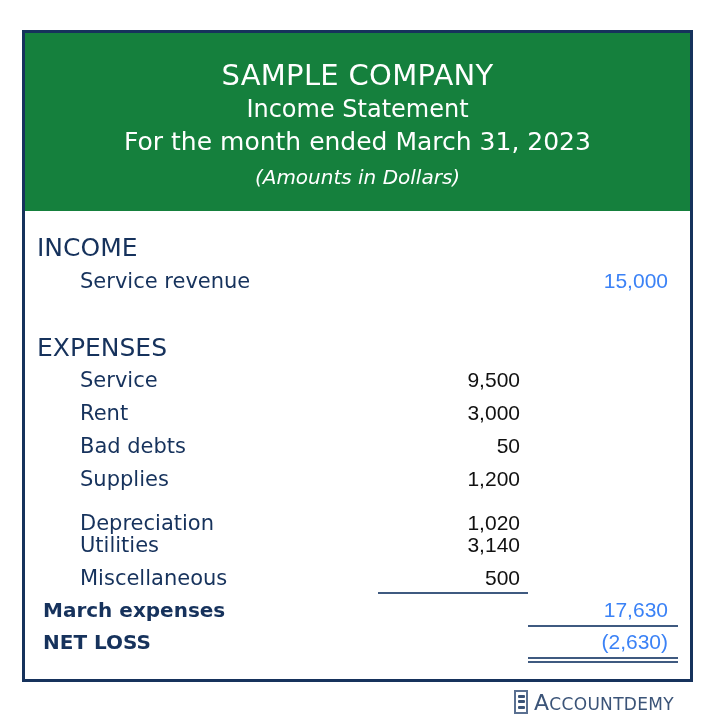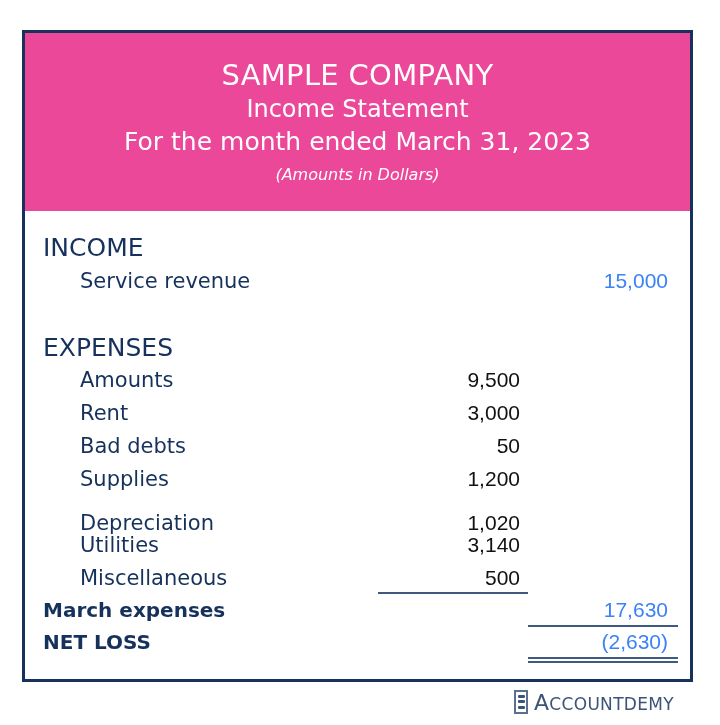--- a/index.html
+++ b/index.html
@@ -1,23 +1,23 @@
 <!DOCTYPE html>
 <html><head>
 <meta charset="utf-8">
 <style>
   html, body { margin:0; padding:0; background:#ffffff; }
   body { width:720px; height:725px; position:relative; overflow:hidden; font-family:"Liberation Sans", sans-serif; }
   .card { position:absolute; left:22px; top:30px; width:671px; height:652px; border:3px solid #16325c; box-sizing:border-box; background:#fff; }
-  .header { position:absolute; left:0; top:0; right:0; height:178px; background:#ec4899; color:#fff; text-align:center; }
+  .header { position:absolute; left:0; top:0; right:0; height:178px; background:#15803d; color:#fff; text-align:center; }
   .h-company { position:absolute; left:0; right:0; top:25px; font-size:29px; font-family:"DejaVu Sans", sans-serif; letter-spacing:0.3px; }
   .h-title { position:absolute; left:0; right:0; top:62px; font-size:24px; font-family:"DejaVu Sans", sans-serif; }
   .h-period { position:absolute; left:0; right:0; top:94px; font-size:25px; font-family:"DejaVu Sans", sans-serif; }
-  .h-units { position:absolute; left:0; right:0; top:132px; font-size:16px; font-style:italic; font-family:"DejaVu Sans", sans-serif; }
-  .sec { position:absolute; left:18px; font-size:25px; color:#16325c; font-family:"DejaVu Sans", sans-serif; }
+  .h-units { position:absolute; left:0; right:0; top:132px; font-size:20px; font-style:italic; font-family:"DejaVu Sans", sans-serif; }
+  .sec { position:absolute; left:12px; font-size:25px; color:#16325c; font-family:"DejaVu Sans", sans-serif; }
   .row { position:absolute; left:0; right:0; height:30px; font-size:21px;padding-left:26px; }
   .row .label { position:absolute; left:55px; color:#16325c; font-family:"DejaVu Sans", sans-serif; }
   .row .amt1 { position:absolute; right:170px; color:#111; }
   .row .amt2 { position:absolute; right:22px; color:#3b82f6; }
   .total-label { position:absolute; left:18px; font-size:20px; font-weight:bold; color:#16325c; font-family:"DejaVu Sans", sans-serif; }
   .line { position:absolute; height:2px; background:#3f5a80; }
   .logo { position:absolute; left:514px; top:688px; height:28px; display:flex; align-items:center; color:#3b5478; }
   .logo-mark { width:14px; height:24px; border:2px solid #5a7091; box-sizing:border-box; display:flex; flex-direction:column; justify-content:space-around; align-items:center; padding:2px 0; margin-right:6px; }
   .logo-mark span { display:block; width:7px; height:3px; background:#3b5478; border-radius:1px; }
   .logo-text { font-size:22px; font-family:"DejaVu Sans", sans-serif; letter-spacing:0.3px; }
@@ -36,21 +36,21 @@
 
   <div class="sec" style="top:200px;">INCOME</div>
   <div class="row" style="top:236px;">
     <span class="label">Service revenue</span>
     <span class="amt2">15,000</span>
   </div>
 
   <div class="sec" style="top:300px;">EXPENSES</div>
 
   <div class="row" style="top:335px;">
-    <span class="label">Amounts</span>
+    <span class="label">Service</span>
     <span class="amt1">9,500</span>
   </div>
   <div class="row" style="top:368px;">
     <span class="label">Rent</span>
     <span class="amt1">3,000</span>
   </div>
   <div class="row" style="top:401px;">
     <span class="label">Bad debts</span>
     <span class="amt1">50</span>
   </div>

